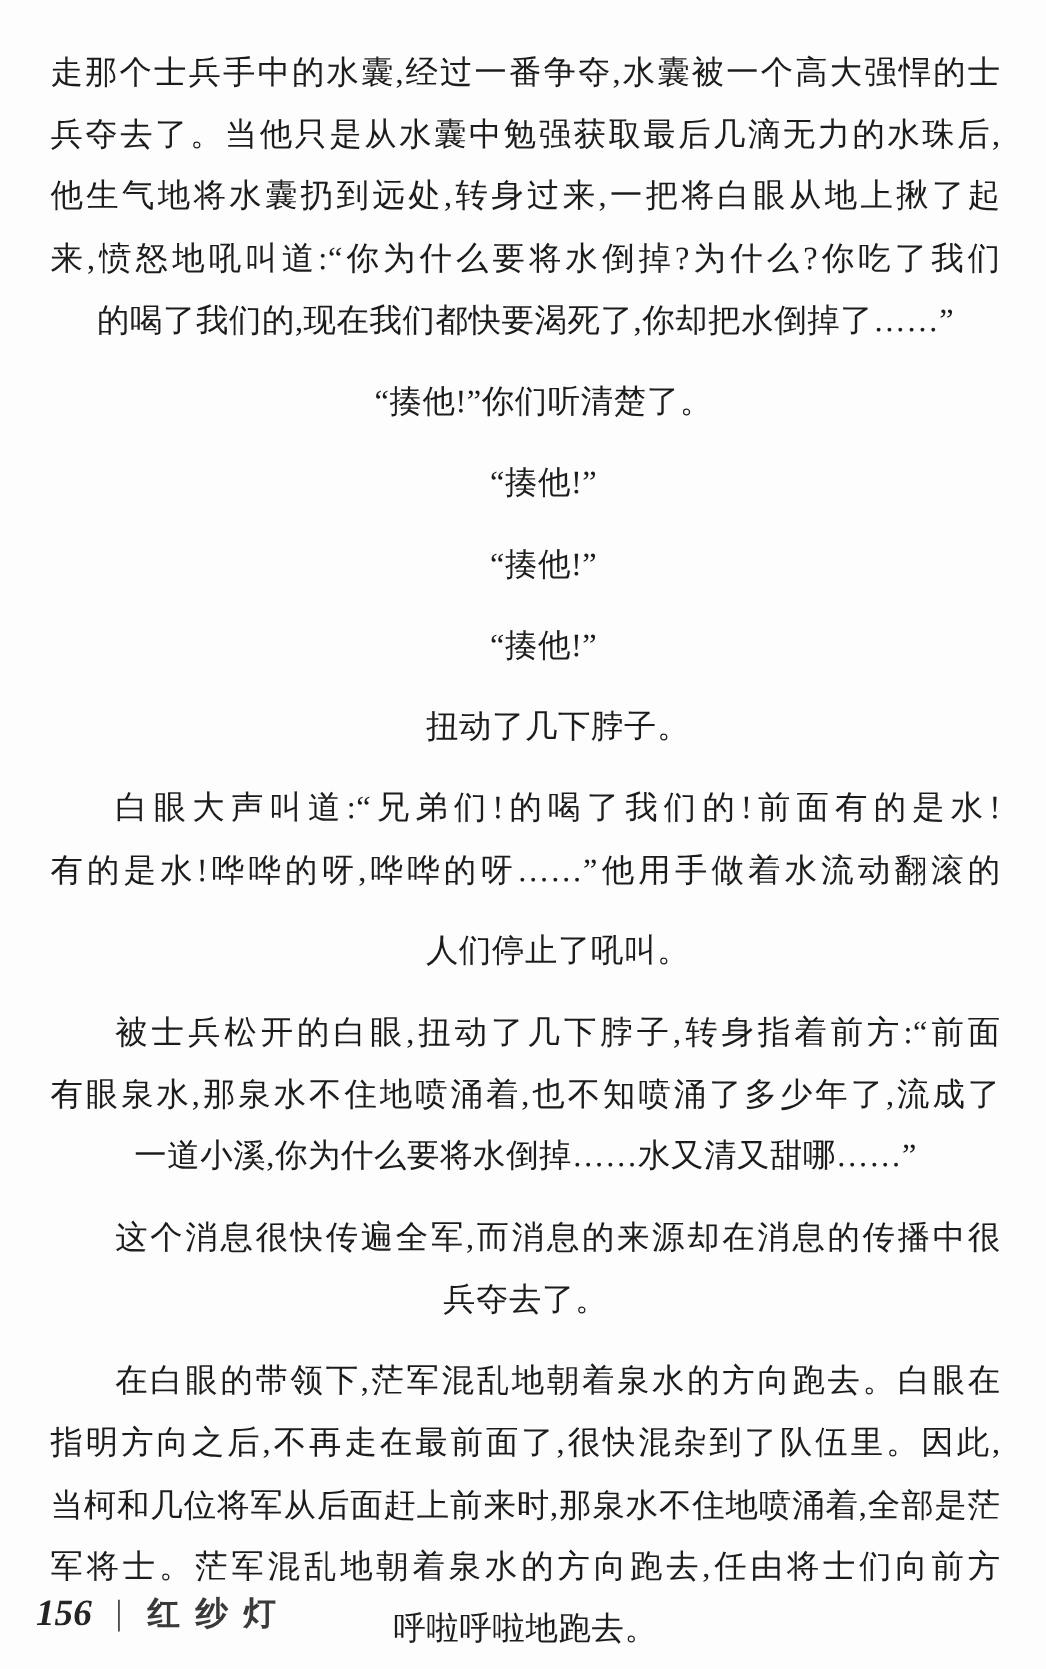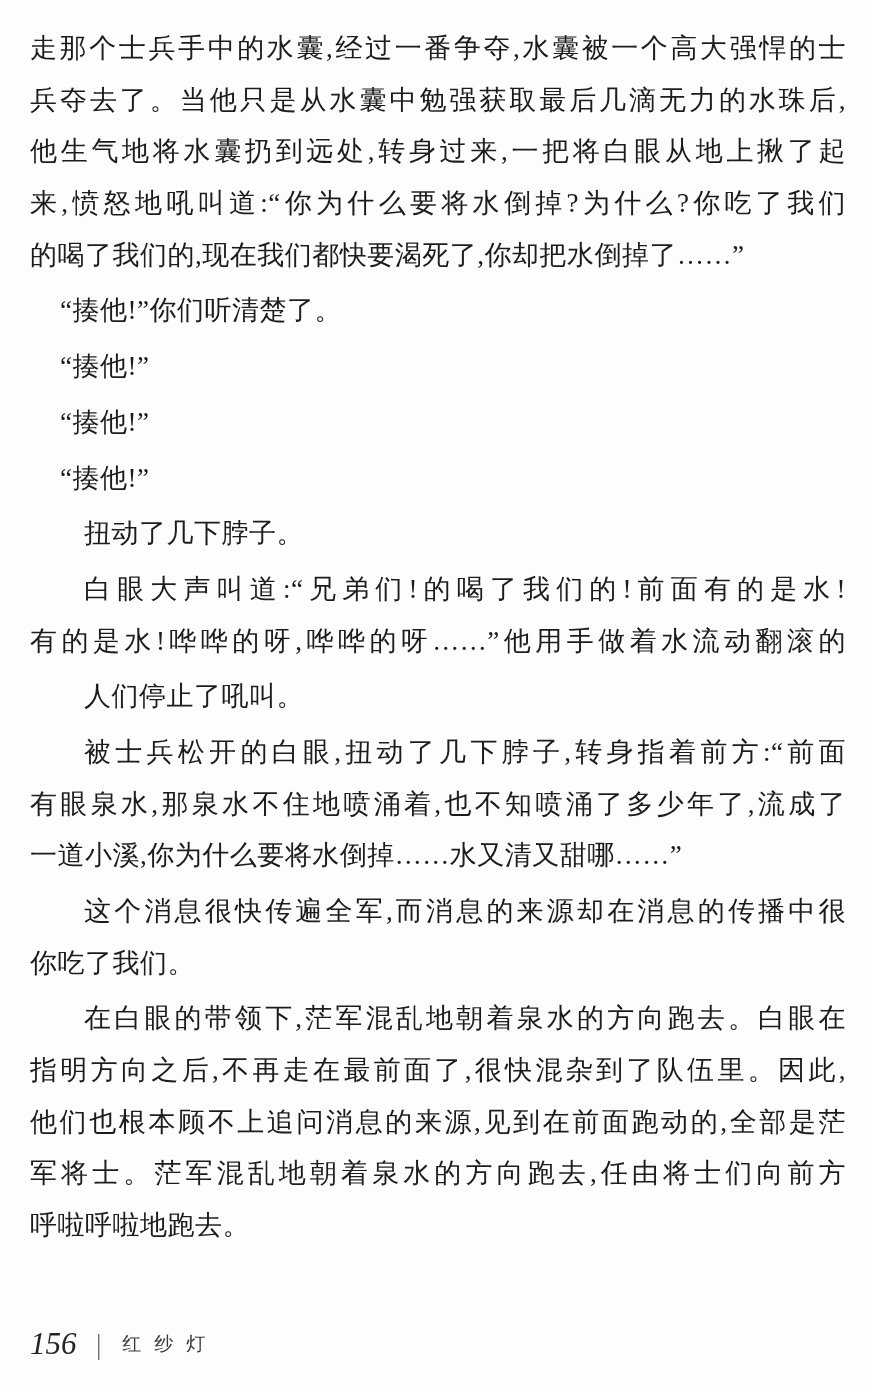--- a/index.html
+++ b/index.html
@@ -10,58 +10,59 @@
     overflow: hidden;
     font-family: "Liberation Serif", "DejaVu Serif", serif;
   }
   .text-block {
     position: absolute;
     left: 26px; top: 19px;
     width: 824px;
     color: #1c1c1c;
     font-size: 27px;
   }
-  .para { margin: 4px; padding: 0; }
+  .para { margin: 16px; padding: 0; }
   .line {
     height: 51.7px;
     line-height: 51.7px;
-    text-align: left;
+    text-align: center;
     white-space: nowrap;
     letter-spacing: 0.5px;
   }
   .line.fill {
     white-space: normal;
     text-align: justify;
     text-align-last: justify;
   }
   .line.first { text-indent: 54px; }
   .line.first.qstart { text-indent: 30px; }
   .footer {
     position: absolute;
     left: 30px; top: 1326px;
     display: flex;
     align-items: flex-end;
     color: #2b2b2b;
+    font-weight: bold;
   }
   .pagenum {
     font-style: italic;
     font-size: 31px;
     line-height: 36px;
     color: #242424;
   }
   .sep {
     font-size: 29px;
     line-height: 36px;
     color: #3d3d3d;
     margin: 0 21px 0 19px;
     transform: scaleX(0.7);
     font-style: normal;
   }
   .booktitle {
-    font-size: 19px;
+    font-size: 27px;
     line-height: 36px;
     letter-spacing: 13px;
     color: #3a3a3a;
   }
 </style>
 </head>
 <body>
 
 <main class="text-block" id="text-block">
     <div class="para">
@@ -93,26 +94,26 @@
     <div class="para">
       <div class="line first">人们停止了吼叫。</div>
     </div>
     <div class="para">
       <div class="line first fill">被士兵松开的白眼,扭动了几下脖子,转身指着前方:“前面</div>
       <div class="line fill">有眼泉水,那泉水不住地喷涌着,也不知喷涌了多少年了,流成了</div>
       <div class="line">一道小溪,你为什么要将水倒掉……水又清又甜哪……”</div>
     </div>
     <div class="para">
       <div class="line first fill">这个消息很快传遍全军,而消息的来源却在消息的传播中很</div>
-      <div class="line">你吃了我们。</div>
+      <div class="line">兵夺去了。</div>
     </div>
     <div class="para">
       <div class="line first fill">在白眼的带领下,茫军混乱地朝着泉水的方向跑去。白眼在</div>
       <div class="line fill">指明方向之后,不再走在最前面了,很快混杂到了队伍里。因此,</div>
-      <div class="line fill">他们也根本顾不上追问消息的来源,见到在前面跑动的,全部是茫</div>
+      <div class="line fill">当柯和几位将军从后面赶上前来时,那泉水不住地喷涌着,全部是茫</div>
       <div class="line fill">军将士。茫军混乱地朝着泉水的方向跑去,任由将士们向前方</div>
       <div class="line">呼啦呼啦地跑去。</div>
     </div>
   </main>
 
 <footer class="footer">
   <span class="pagenum">156</span>
   <span class="sep">|</span>
   <span class="booktitle">红纱灯</span>
 </footer>

